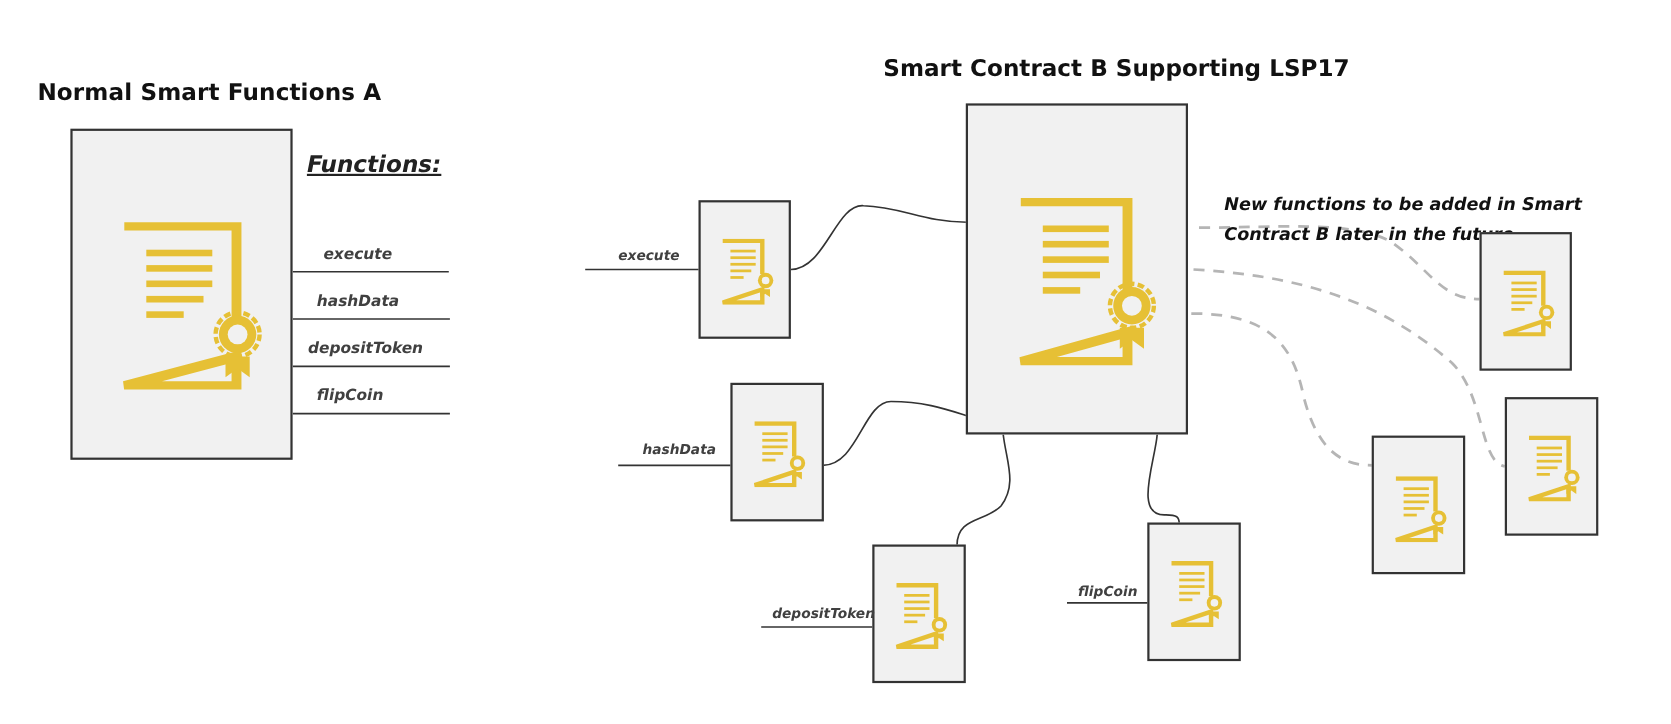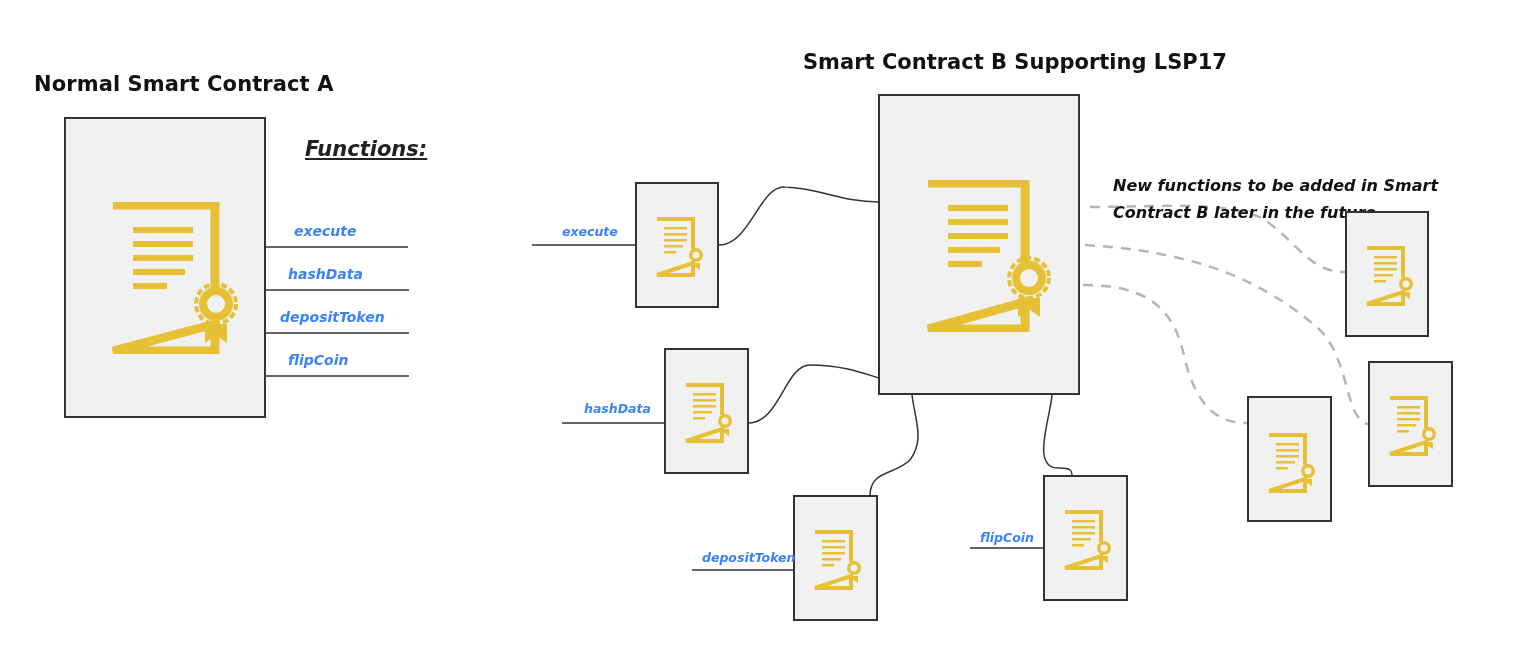--- a/index.html
+++ b/index.html
@@ -3,25 +3,25 @@
 <meta charset="utf-8">
 <style>
   html, body { margin: 0; padding: 0; background: #ffffff; }
   body { width: 1519px; height: 658px; position: relative; overflow: hidden;
          font-family: "DejaVu Sans", "Liberation Sans", sans-serif; }
   #stage { position: absolute; left: 0; top: 0; width: 1519px; height: 658px; }
   .title { position: absolute; font-weight: bold; color: #111; white-space: nowrap; text-align: right; }
   .title-a { left: 34px; top: 72px; font-size: 21px; letter-spacing: 0.1px; }
   .title-b { left: 803px; top: 50px; font-size: 21px; }
   .functions-heading { position: absolute; left: 279px; top: 137px; font-size: 21px;
-         font-weight: bold; font-style: italic; text-decoration: underline; color: #222; margin-left: 26px; }
+         font-weight: bold; font-style: italic; text-decoration: underline; color: #222; }
   .future-note { position: absolute; left: 1113px; top: 128px; font-size: 16px;
          font-weight: bold; font-style: italic; color: #111; line-height: 27px; width: 340px; margin-top: 44px; }
   .fn-label { position: absolute; font-size: 14px; font-weight: bold; font-style: italic;
-         color: #3b82f6; white-space: nowrap; }
+         color: #404040; white-space: nowrap; }
   .fn-label.small { font-size: 12.5px; }
   .box { position: absolute; background: #f1f1f1; border: 2px solid #333; box-sizing: border-box; }
   .cert { position: absolute; }
   svg.links { position: absolute; left: 0; top: 0; }
 </style>
 </head>
 <body>
 
 <div id="stage">
 
@@ -40,21 +40,21 @@
     <path d="M719 245 C 750 245, 760 185, 785 187 C 820 188, 840 202, 879 202" fill="none" stroke="#333" stroke-width="1.5"></path>
     <path d="M748 423 C 780 423, 785 365, 810 365 C 840 365, 860 372, 879 378" fill="none" stroke="#333" stroke-width="1.5"></path>
     <path d="M912 395 C 915 420, 925 440, 910 460 C 895 475, 870 470, 870 496" fill="none" stroke="#333" stroke-width="1.5"></path>
     <path d="M1052 395 C 1050 420, 1030 470, 1060 468 C 1070 468, 1072 470, 1072 476" fill="none" stroke="#333" stroke-width="1.5"></path>
 
     <path d="M1090 207 C 1160 207, 1230 200, 1265 220 C 1300 245, 1310 272, 1345 272" fill="none" stroke="#b5b5b5" stroke-width="2.5" stroke-dasharray="10,8"></path>
     <path d="M1085 245 C 1170 250, 1250 268, 1320 330 C 1350 360, 1345 420, 1368 424" fill="none" stroke="#b5b5b5" stroke-width="2.5" stroke-dasharray="10,8"></path>
     <path d="M1083 285 C 1150 285, 1175 310, 1185 360 C 1200 420, 1230 423, 1248 423" fill="none" stroke="#b5b5b5" stroke-width="2.5" stroke-dasharray="10,8"></path>
   </svg>
 
-  <div class="title title-a">Normal Smart Contract A</div>
+  <div class="title title-a">Normal Smart Functions A</div>
   <div class="title title-b">Smart Contract B Supporting LSP17</div>
   <div class="functions-heading">Functions:</div>
   <div class="future-note">New functions to be added in Smart Contract B later in the future</div>
 
   <div class="box" style="left:64px;top:117px;width:202px;height:301px;">
     <svg class="cert" style="left:44px;top:83px;" width="130" height="152" viewBox="0 0 130 152">
       <path d="M3 3 H105 V88 M105 122 V149 H3 Z" fill="none" stroke="#e6c035" stroke-width="9"></path>
       <rect x="23" y="25" width="60" height="6" fill="#e6c035"></rect>
       <rect x="23" y="39" width="60" height="6" fill="#e6c035"></rect>
       <rect x="23" y="53" width="60" height="6" fill="#e6c035"></rect>

